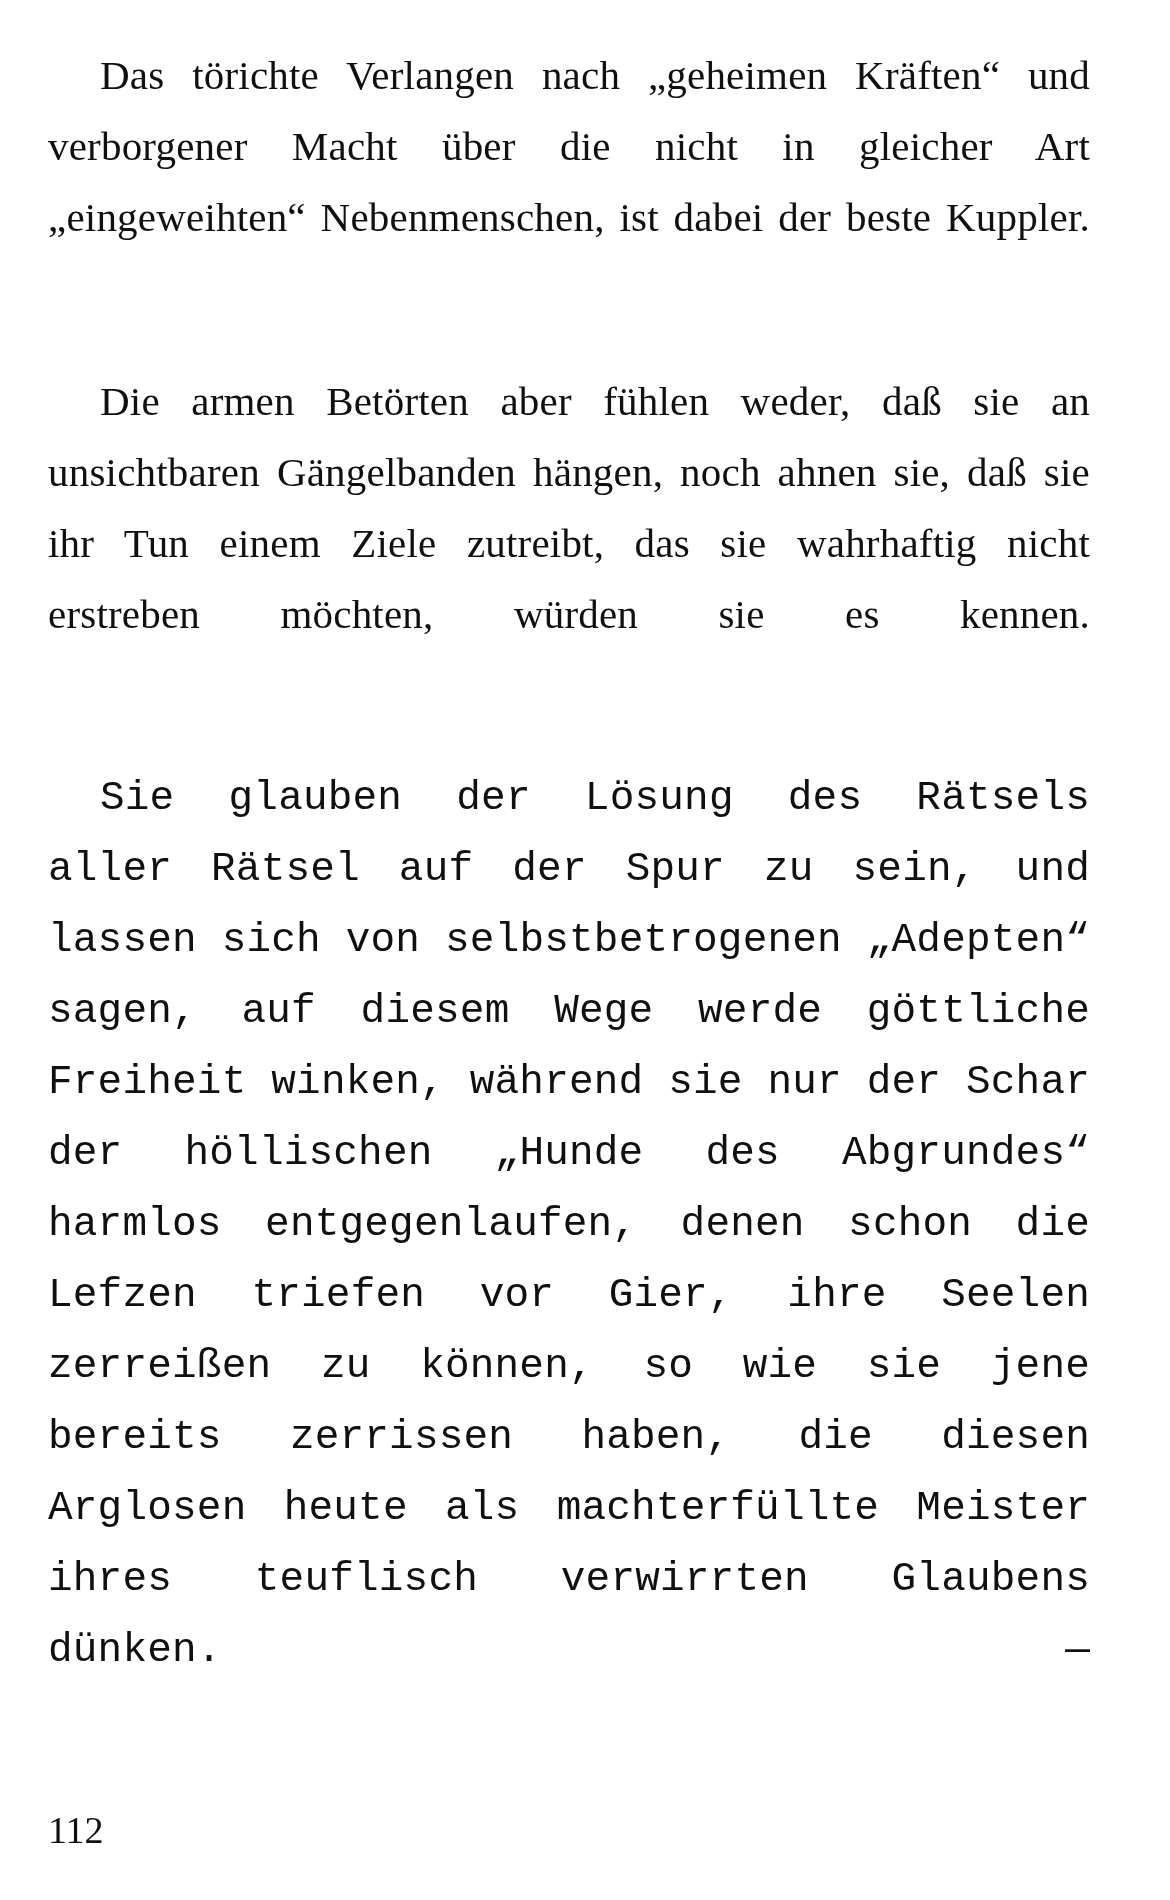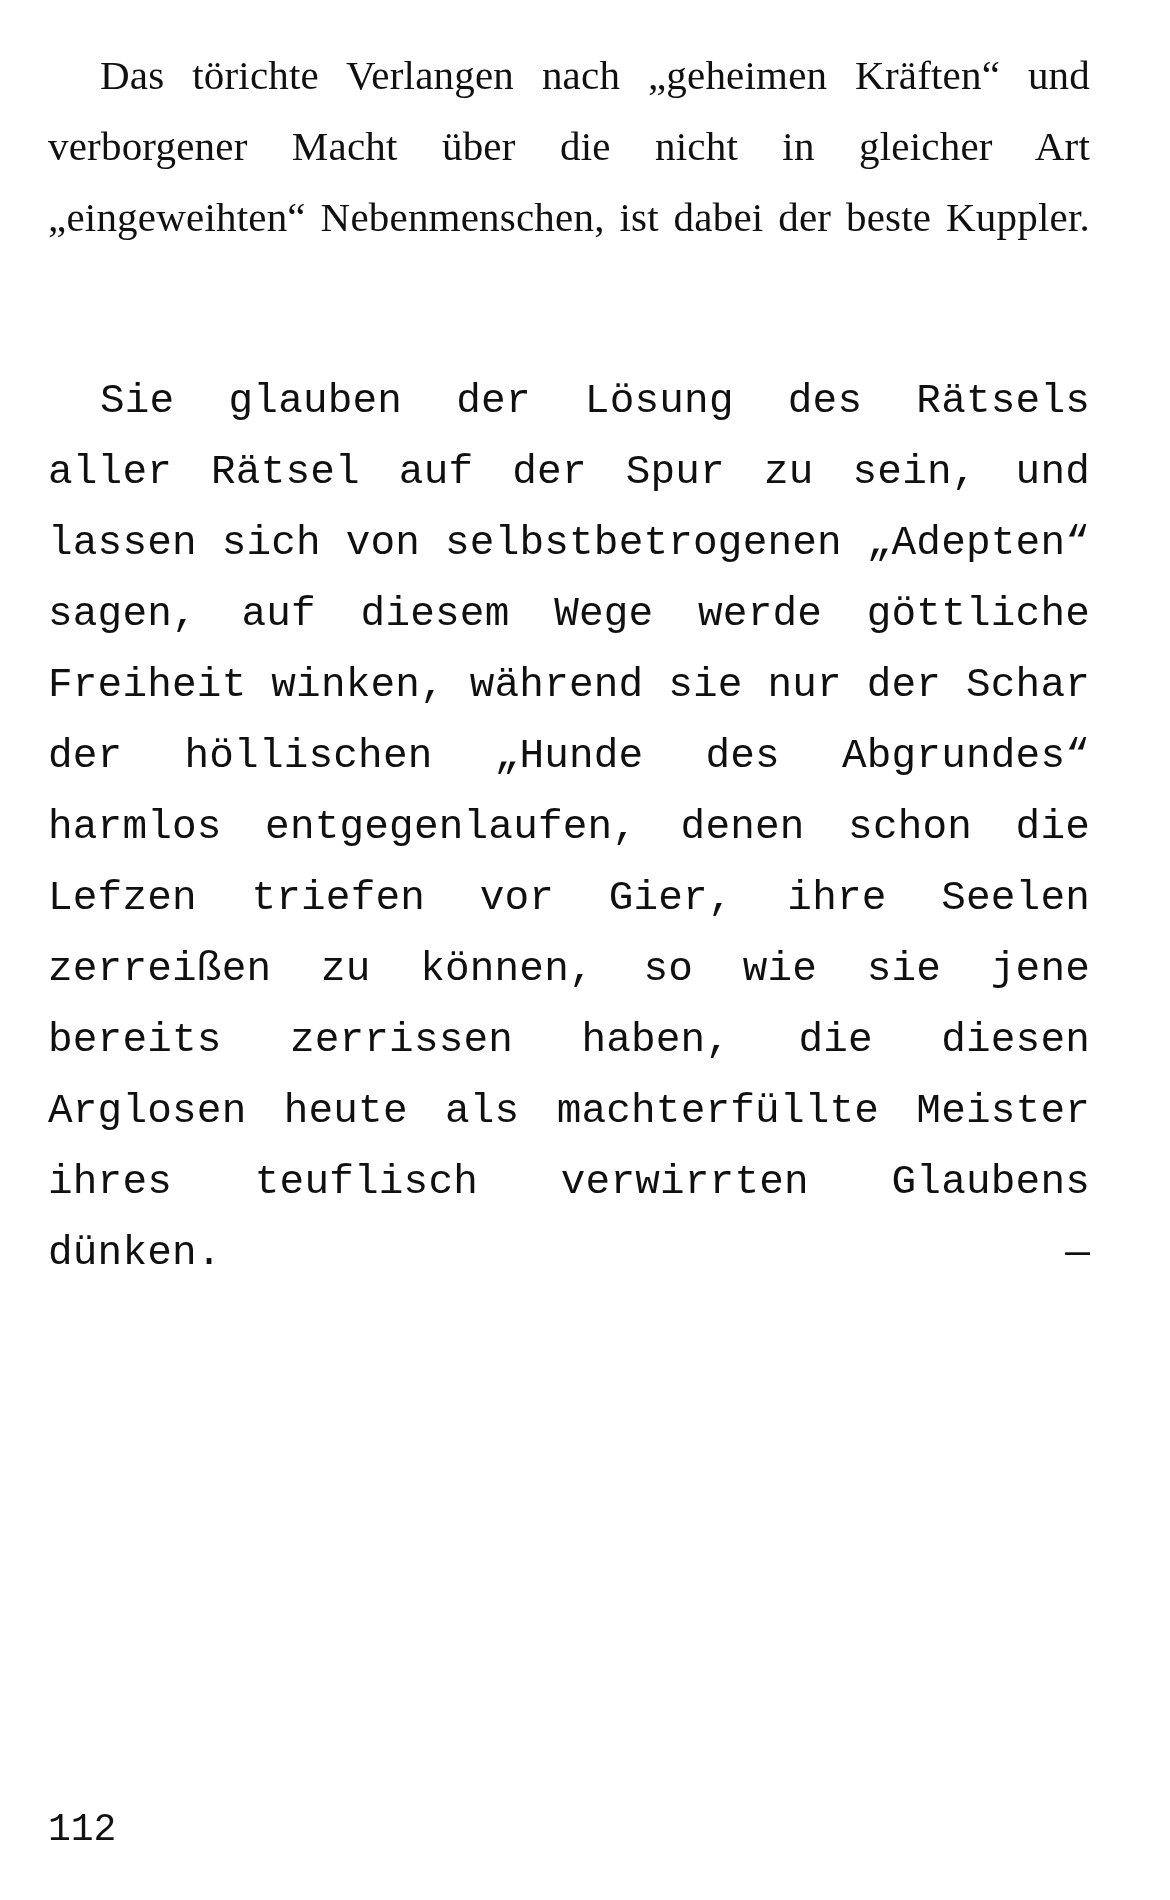--- a/index.html
+++ b/index.html
@@ -44,28 +44,29 @@
     display: inline-block;
     width: 100%;
   }
   .page-number {
     position: absolute;
     left: 48px;
     bottom: 48px;
     font-size: 38px;
     line-height: 44px;
     color: #111111;
-    font-family: Liberation Mono, monospace;
+    font-family: Liberation Serif, serif;
   }
 </style>
 </head>
 <body>
 
 <div class="page">
 
   <div class="body-text">
     <p class="para">Das törichte Verlangen nach „geheimen Kräften“ und verborgener Macht über die nicht in gleicher Art „eingeweihten“ Nebenmenschen, ist dabei der beste Kuppler.</p>
+    <p class="para">Die armen Betörten aber fühlen weder, daß sie an unsichtbaren Gängelbanden hängen, noch ahnen sie, daß sie ihr Tun einem Ziele zutreibt, das sie wahrhaftig nicht erstreben möchten, würden sie es kennen.</p>
     <p class="para">Sie glauben der Lösung des Rätsels aller Rätsel auf der Spur zu sein, und lassen sich von selbstbetrogenen „Adepten“ sagen, auf diesem Wege werde göttliche Freiheit winken, während sie nur der Schar der höllischen „Hunde des Abgrundes“ harmlos entgegenlaufen, denen schon die Lefzen triefen vor Gier, ihre Seelen zerreißen zu können, so wie sie jene bereits zerrissen haben, die diesen Arglosen heute als machterfüllte Meister ihres teuflisch verwirrten Glaubens dünken. —</p>
   </div>
 
   <div class="page-number">112</div>
 
 </div>
 
 </body></html>

